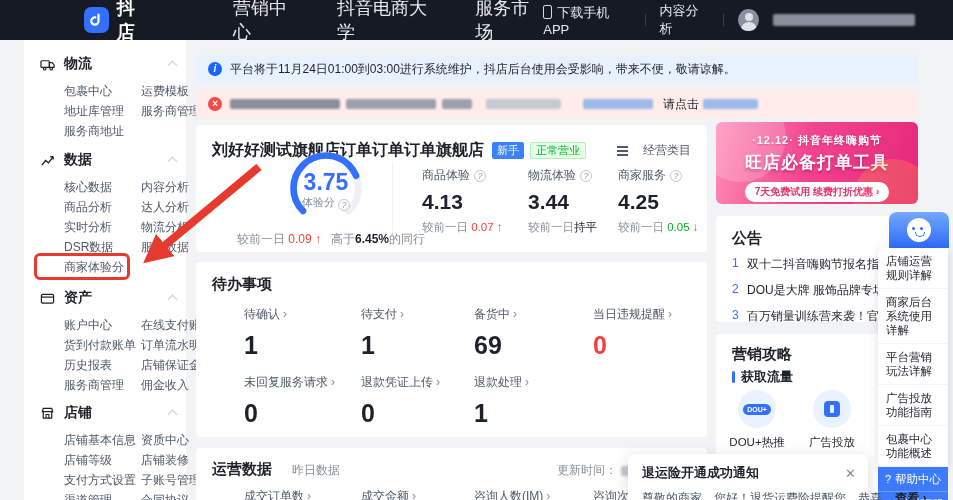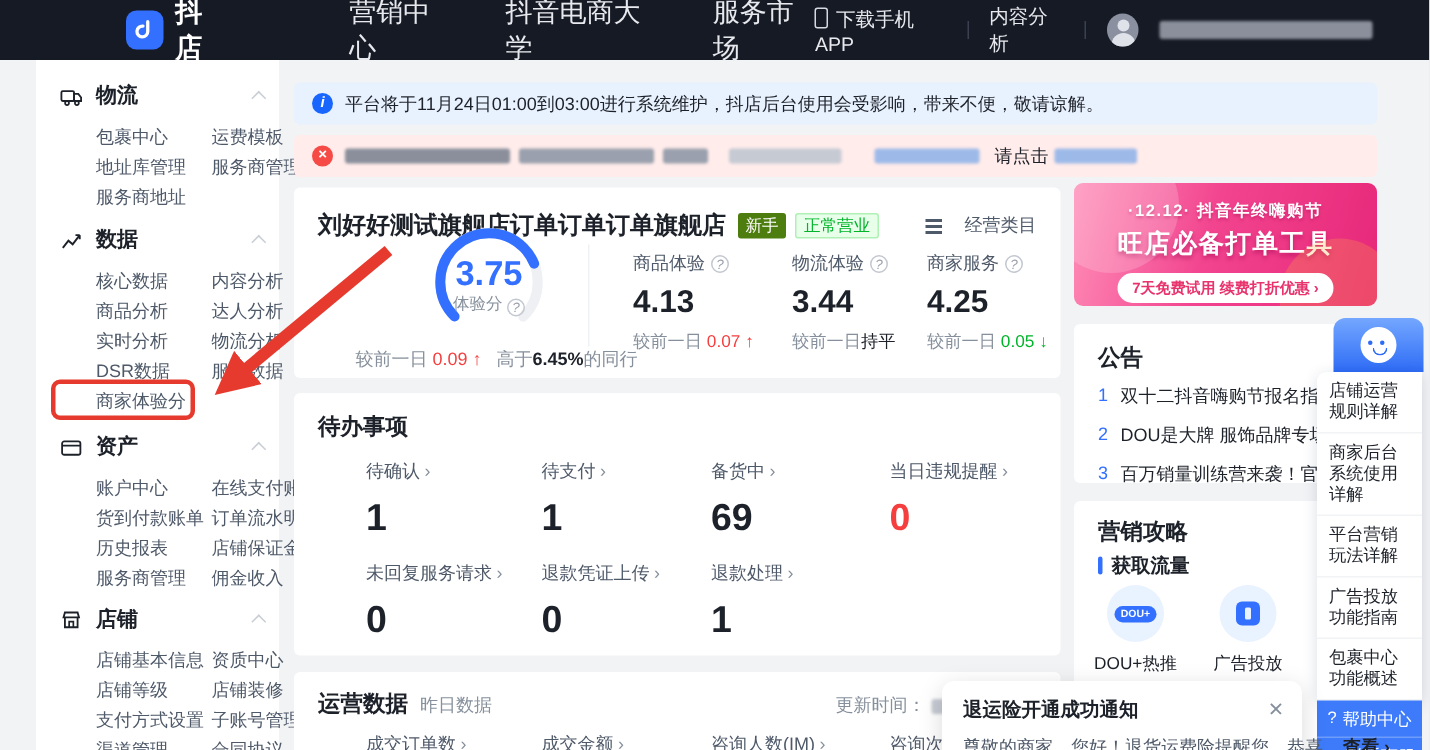--- a/index.html
+++ b/index.html
@@ -45,21 +45,21 @@
   .banner.error { top:90px; background:#ffeceb; }
   .cic { width:14px; height:14px; border-radius:50%; color:#fff; font-size:10px; line-height:14px;
          text-align:center; margin-right:8px; flex:0 0 14px; font-weight:bold; }
   .cic.blue { background:#1966ff; } .cic.blue::after { content:"i"; }
   .cic.red { background:#f54a45; } .cic.red::after { content:"×"; }
 
   
   .shop-card { left:196px; top:125px; width:511px; height:127px; }
   .shop-head { display:flex; align-items:center; padding:15px 16px 0 16px; }
   .shop-name { font-size:16px; font-weight:bold; color:#1d2129; }
-  .badge-new { margin-left:8px; background:#4d7c0f; color:#fff; font-size:11px; padding:1px 5px; border-radius:2px; }
+  .badge-new { margin-left:8px; background:#3b82f6; color:#fff; font-size:11px; padding:1px 5px; border-radius:2px; }
   .badge-open { margin-left:6px; background:#e8ffea; color:#00b42a; border:1px solid #aff0b5; font-size:11px; padding:0 5px; border-radius:2px; }
   .cat-link { margin-left:auto; display:flex; align-items:center; gap:15px; color:#4e5969; font-size:12px; cursor:pointer; }
   .ham { width:11px; height:2px; background:#4e5969; box-shadow:0 4px 0 #4e5969, 0 -4px 0 #4e5969; margin:0 0 0 2px; }
   .gauge-wrap { position:absolute; left:30px; top:18px; width:200px; height:100px; }
   .gauge-svg { position:absolute; left:57px; top:2px; }
   .gauge-val { position:absolute; left:57px; top:26px; width:86px; text-align:center; font-size:23px; font-weight:bold; color:#3370ff; }
   .gauge-lab { position:absolute; left:57px; top:52px; width:86px; text-align:center; font-size:11px; color:#86909c; }
   .gauge-delta { position:absolute; left:-15px; top:88px; width:240px; text-align:center; font-size:12px; color:#86909c; white-space:nowrap; }
   .up { color:#f53f3f; } .down { color:#00b42a; } .peer-b { color:#1d2129; font-weight:bold; }
   .vdiv { position:absolute; left:196px; top:38px; width:1px; height:68px; background:#f0f1f3; }
@@ -78,21 +78,21 @@
   .todo-card .card-title { position:absolute; left:16px; top:13px; }
   .todo-grid { position:absolute; left:48px; top:44px; display:grid; grid-template-columns:117px 113px 119px auto; row-gap:14px; }
   .todo-cell .tlab { font-size:12px; color:#4e5969; cursor:pointer; white-space:nowrap; }
   .chev::after { content:"›"; color:#86909c; margin-left:3px; }
   .todo-cell .tval { font-size:25px; font-weight:bold; color:#1d2129; margin-top:8px; }
   .tval.red { color:#f53f3f; }
 
   
   .ops-card { left:196px; top:448px; width:511px; height:80px; }
   .ops-head { display:flex; align-items:baseline; padding:12px 16px 0 16px; }
-  .ops-tag { font-size:12px; color:#86909c; margin-left:8px; }
+  .ops-tag { font-size:12px; color:#86909c; margin-left:20px; }
   .ops-upd { margin-left:auto; font-size:12px; color:#86909c; display:flex; align-items:center; gap:4px; }
   .ops-grid { position:absolute; left:48px; top:40px; display:grid; grid-template-columns:117px 113px 119px auto; }
   .ops-grid .tlab { font-size:12px; color:#4e5969; white-space:nowrap; }
 
   
   .promo { position:absolute; left:716px; top:122px; width:202px; height:82px; border-radius:6px; overflow:hidden; cursor:pointer;
            background:linear-gradient(105deg,#ff8fb8 0%,#f2448f 45%,#e72779 100%); text-align:center; color:#fff; }
   .promo::before { content:""; position:absolute; left:-20px; top:-30px; width:90px; height:90px; border-radius:50%;
                    background:rgba(255,255,255,.18); }
   .promo::after { content:""; position:absolute; right:-15px; bottom:-35px; width:80px; height:80px; border-radius:50%;

